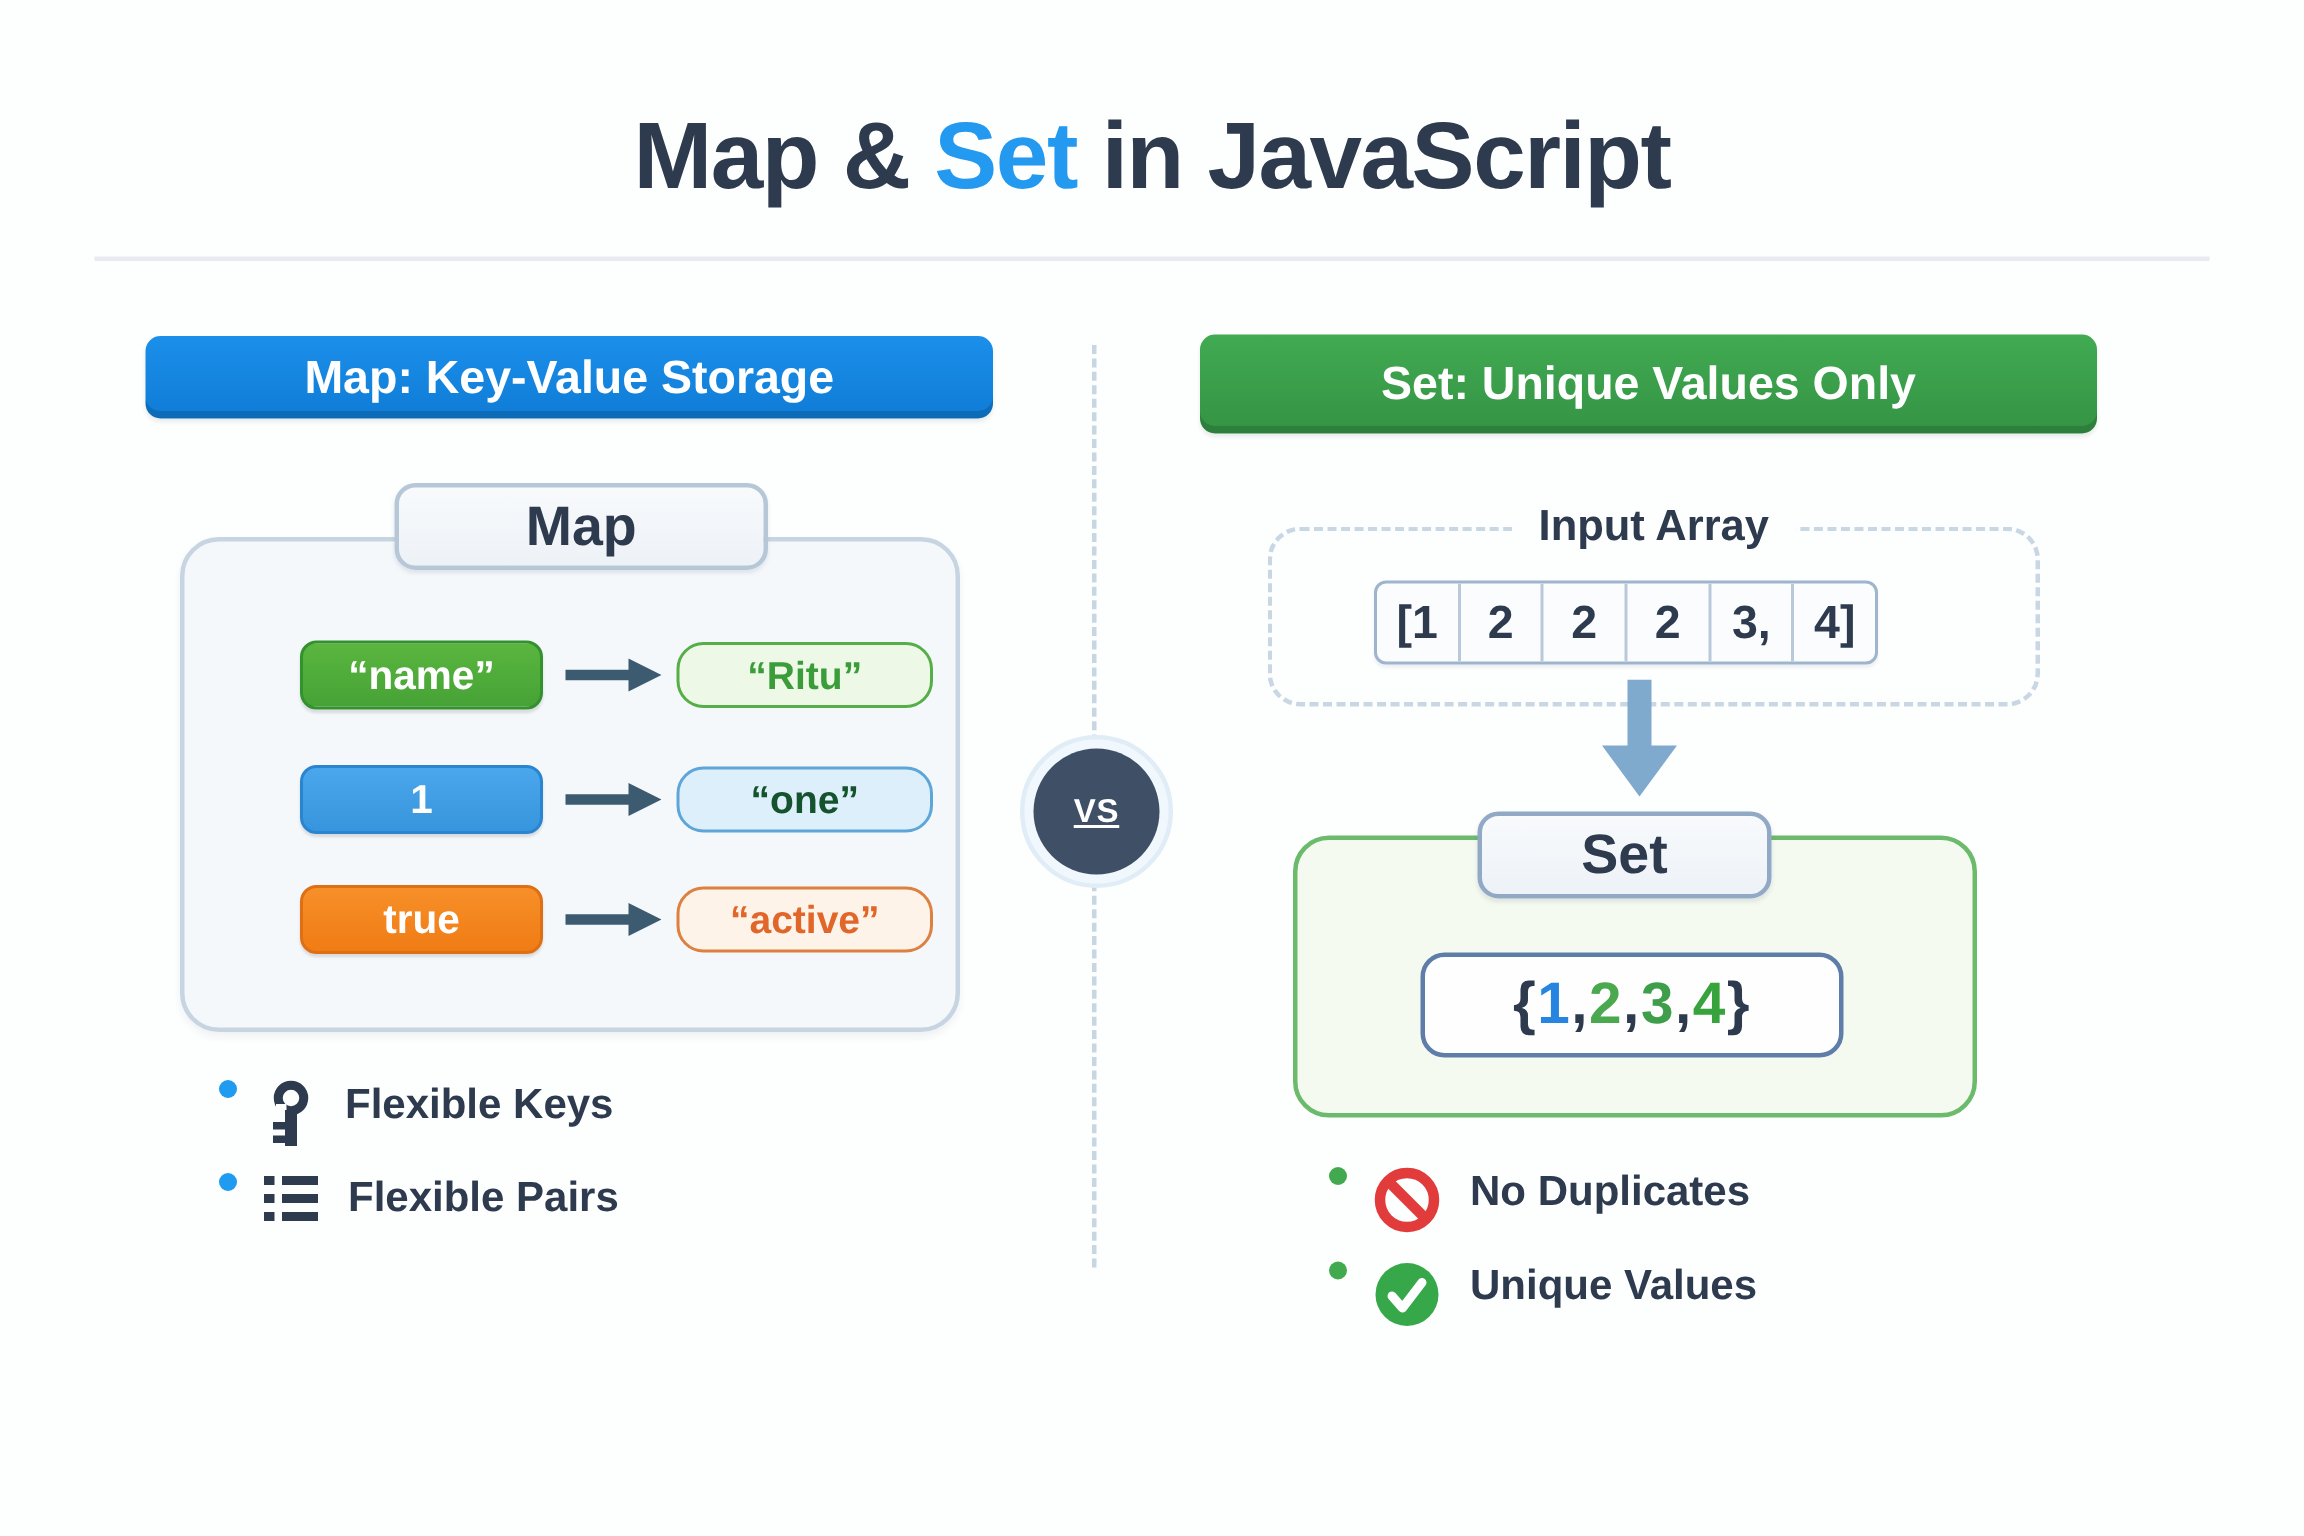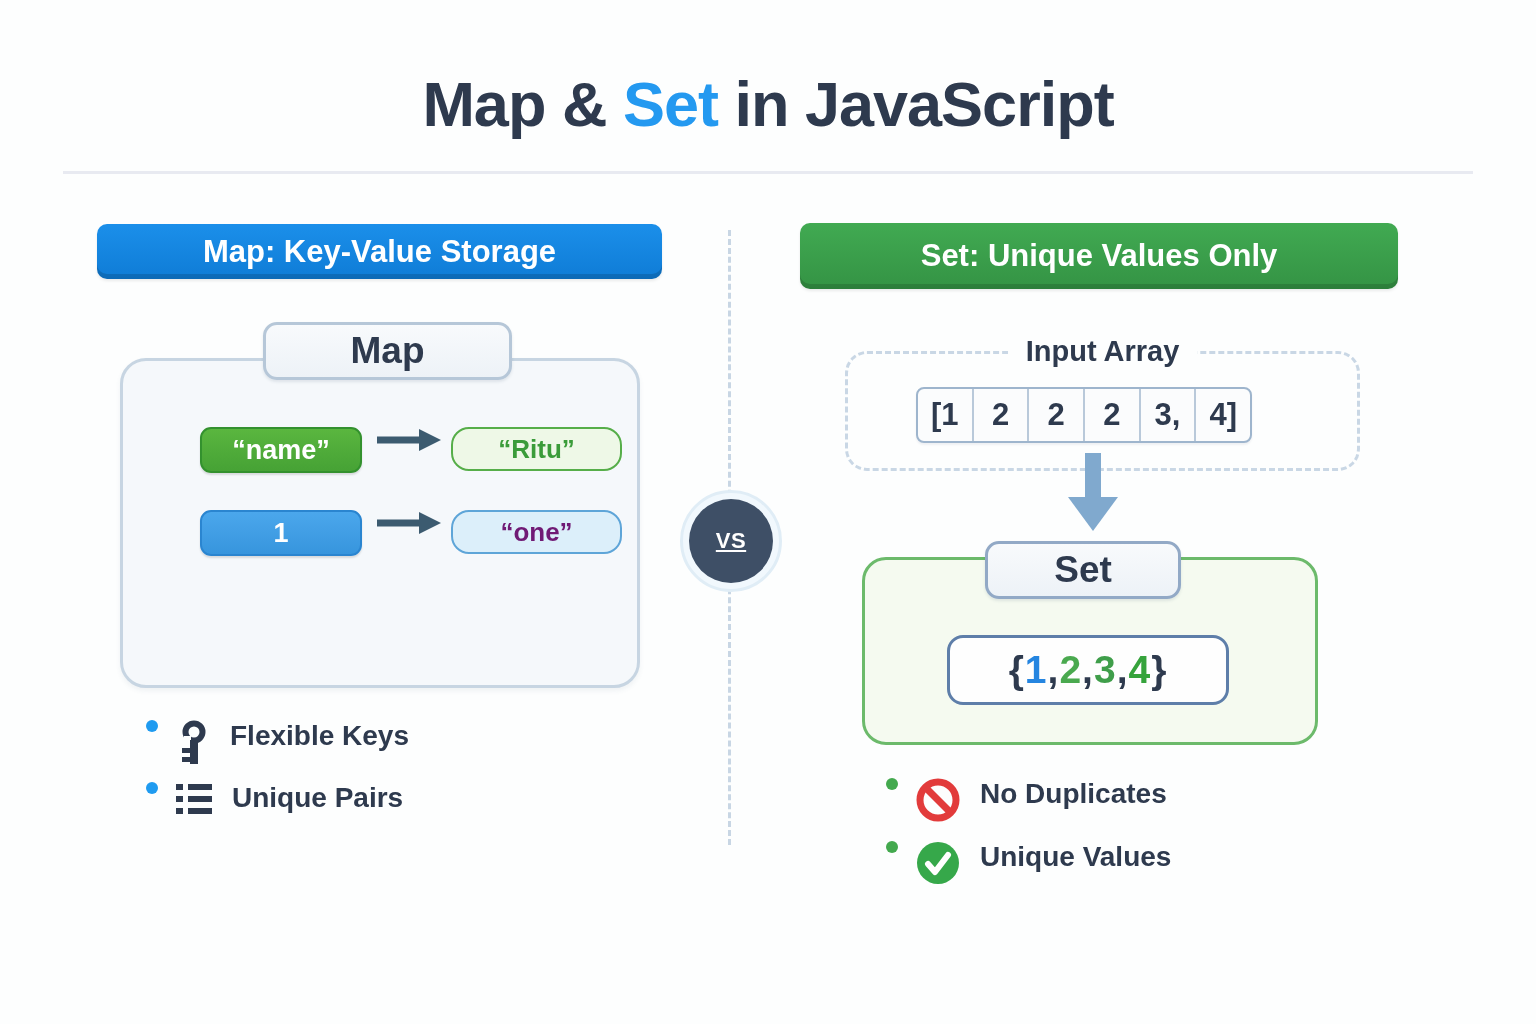--- a/index.html
+++ b/index.html
@@ -59,41 +59,41 @@
   .tab {
     position:absolute; display:flex; align-items:center; justify-content:center;
     background:linear-gradient(180deg,#f8fafc,#edf2f7);
     border:3px solid #b6c7d8; border-radius:14px; color:#2e3a4e; z-index:2;
     box-shadow:0 2px 3px rgba(60,80,110,0.12);
   }
   .tab.map { left:263px; top:322px; width:249px; height:58px; font-size:37px; }
   .tab.set { left:985px; top:541px; width:196px; height:58px; font-size:37px;
     border-color:#92a9c6; }
 
-  .map-row { position:absolute; left:180px; height:46px; display:flex; align-items:flex-start;padding-left:20px; }
+  .map-row { position:absolute; left:180px; height:46px; display:flex; align-items:center;padding-left:20px; }
   .map-row.r1 { top:427px; } .map-row.r2 { top:510px; } .map-row.r3 { top:590px; }
 
   .key-pill {
     width:162px; height:46px; border-radius:11px;
     display:flex; align-items:center; justify-content:center;
     color:#ffffff; font-size:27px;
     box-shadow:0 2px 2px rgba(0,0,0,0.12);
   }
   .k-green  { background:linear-gradient(180deg,#5ab63f,#46a235); border:2.5px solid #33912e; }
   .k-blue   { background:linear-gradient(180deg,#4ba7ec,#3795dd); border:2.5px solid #2a85d0; }
   .k-orange { background:linear-gradient(180deg,#f78f28,#f07c15); border:2.5px solid #de6f14; }
 
   .row-arrow { margin:0 10px 0 13px; display:block; }
 
   .val-box {
     width:171px; height:44px; border-radius:18px;
     display:flex; align-items:center; justify-content:center; font-size:26px;
   }
   .v-green  { background:#eef8e7; border:2.5px solid #56ae49; color:#3b9c3a; }
-  .v-blue   { background:#dceffa; border:2.5px solid #5ea5d8; color:#701a75; }
+  .v-blue   { background:#dceffa; border:2.5px solid #5ea5d8; color:#14532d; }
   .v-orange { background:#fdf3e8; border:2.5px solid #dd8040; color:#e0662a; }
 
   
   .bullet-row { position:absolute; display:flex; }
   .bullet-row .label { font-size:28px; color:#2e3a4e; }
   .dot { width:12px; height:12px; border-radius:50%; margin-right:18px; }
   .dot.blue  { background:#1f9bf0; }
   .dot.green { background:#43a94e; }
   .bicon { display:flex; align-items:center; justify-content:center; margin-right:20px; }
   .lb1 { left:146px; top:720px; } .lb2 { left:146px; top:782px; }
@@ -173,20 +173,28 @@
 
   <div class="map-row r2">
     <div class="key-pill k-blue">1</div>
     <svg class="row-arrow" width="66" height="26" viewBox="0 0 66 26">
       <line x1="2" y1="13" x2="46" y2="13" stroke="#3c5b70" stroke-width="7"></line>
       <polygon points="44,2 66,13 44,24" fill="#3c5b70"></polygon>
     </svg>
     <div class="val-box v-blue">“one”</div>
   </div>
 
+  <div class="map-row r3">
+    <div class="key-pill k-orange">true</div>
+    <svg class="row-arrow" width="66" height="26" viewBox="0 0 66 26">
+      <line x1="2" y1="13" x2="46" y2="13" stroke="#3c5b70" stroke-width="7"></line>
+      <polygon points="44,2 66,13 44,24" fill="#3c5b70"></polygon>
+    </svg>
+    <div class="val-box v-orange">“active”</div>
+  </div>
 
   <div class="bullet-row lb1">
     <div class="dot blue"></div>
     <span class="bicon">
       <svg width="34" height="46" viewBox="0 0 34 46">
         <circle cx="18" cy="12" r="8.5" fill="none" stroke="#2e3a4e" stroke-width="6"></circle>
         <rect x="8" y="16" width="7" height="7" fill="#fdfefe"></rect>
         <rect x="14" y="20" width="8" height="24" fill="#2e3a4e"></rect>
         <rect x="6" y="28" width="9" height="5" fill="#2e3a4e"></rect>
         <rect x="6" y="37" width="9" height="5" fill="#2e3a4e"></rect>
@@ -200,21 +208,21 @@
     <span class="bicon">
       <svg width="36" height="34" viewBox="0 0 36 34">
         <rect x="0" y="2" width="7" height="6" fill="#2e3a4e"></rect>
         <rect x="12" y="2" width="24" height="6" fill="#2e3a4e"></rect>
         <rect x="0" y="14" width="7" height="6" fill="#2e3a4e"></rect>
         <rect x="12" y="14" width="24" height="6" fill="#2e3a4e"></rect>
         <rect x="0" y="26" width="7" height="6" fill="#2e3a4e"></rect>
         <rect x="12" y="26" width="24" height="6" fill="#2e3a4e"></rect>
       </svg>
     </span>
-    <span class="label">Unique Pairs</span>
+    <span class="label">Flexible Pairs</span>
   </div>
 
   <div class="input-box">
     <div class="input-label">Input Array</div>
     <div class="array-table">
       <div class="array-cell">[1</div>
       <div class="array-cell">2</div>
       <div class="array-cell">2</div>
       <div class="array-cell">2</div>
       <div class="array-cell">3,</div>

